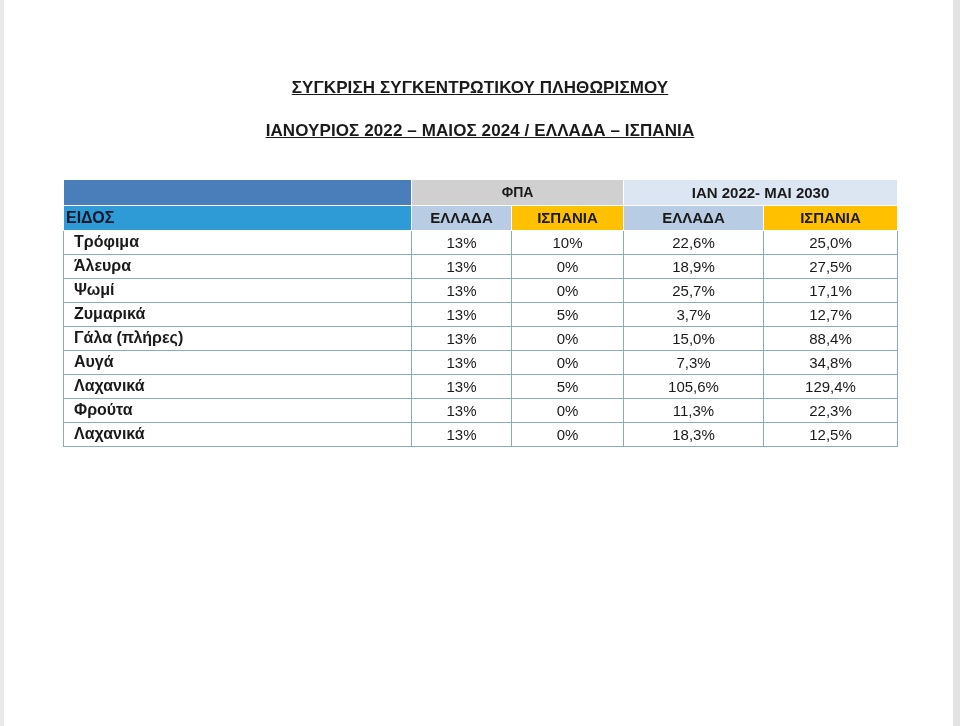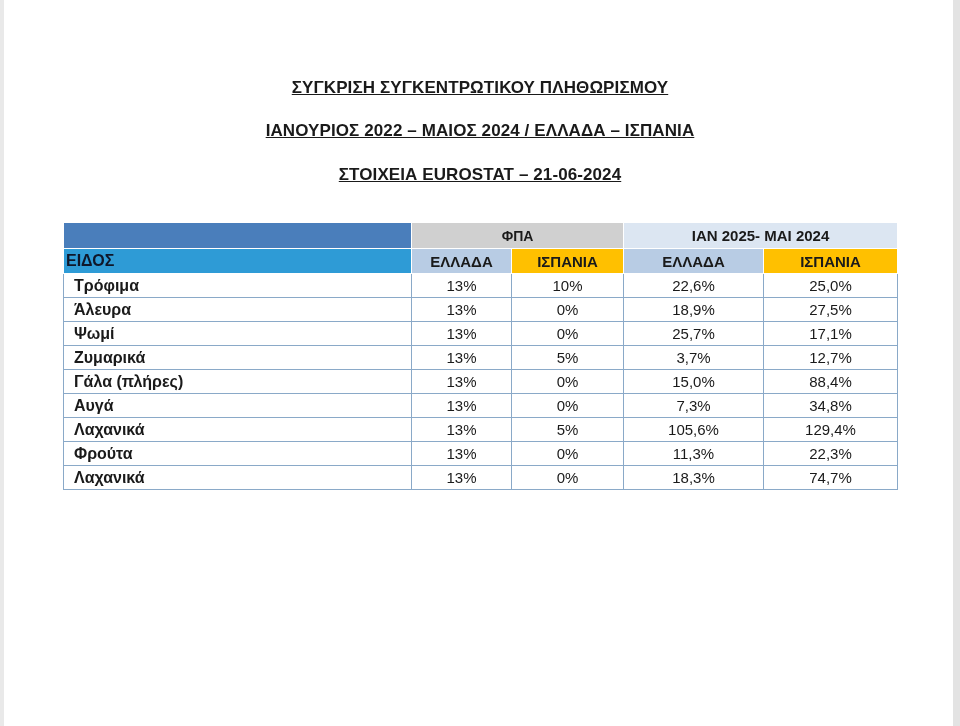--- a/index.html
+++ b/index.html
@@ -145,37 +145,36 @@
 </head>
 <body>
 
 <div class="page">
   <div class="edge-left"></div>
   <div class="edge-right"></div>
 
   <div class="titles">
     <div class="title-line">ΣΥΓΚΡΙΣΗ ΣΥΓΚΕΝΤΡΩΤΙΚΟΥ ΠΛΗΘΩΡΙΣΜΟΥ</div>
     <div class="title-line">ΙΑΝΟΥΡΙΟΣ 2022 – ΜΑΙΟΣ 2024 / ΕΛΛΑΔΑ – ΙΣΠΑΝΙΑ</div>
-    <div class="title-line">ΣΤΟΙΧΕΙΑ EUROSTAT – 21-06-2024</div>
   </div>
 
   <div class="table-wrap">
     <table class="data">
       <colgroup>
         <col class="c-item">
         <col class="c-vat-gr">
         <col class="c-vat-es">
         <col class="c-inf-gr">
         <col class="c-inf-es">
       </colgroup>
       <thead>
         <tr>
           <th class="h-blank"></th>
           <th class="h-vat" colspan="2">ΦΠΑ</th>
-          <th class="h-period" colspan="2">ΙΑΝ 2025- ΜΑΙ 2024</th>
+          <th class="h-period" colspan="2">ΙΑΝ 2022- ΜΑΙ 2030</th>
         </tr>
         <tr>
           <th class="h-eidos">ΕΙΔΟΣ</th>
           <th class="h-gr">ΕΛΛΑΔΑ</th>
           <th class="h-es">ΙΣΠΑΝΙΑ</th>
           <th class="h-gr">ΕΛΛΑΔΑ</th>
           <th class="h-es">ΙΣΠΑΝΙΑ</th>
         </tr>
       </thead>
       <tbody>
@@ -233,18 +232,18 @@
           <td class="num">13%</td>
           <td class="num">0%</td>
           <td class="num">11,3%</td>
           <td class="num">22,3%</td>
         </tr>
         <tr>
           <td class="item">Λαχανικά</td>
           <td class="num">13%</td>
           <td class="num">0%</td>
           <td class="num">18,3%</td>
-          <td class="num">74,7%</td>
+          <td class="num">12,5%</td>
         </tr>
       </tbody>
     </table>
   </div>
 </div>
 
 </body></html>

